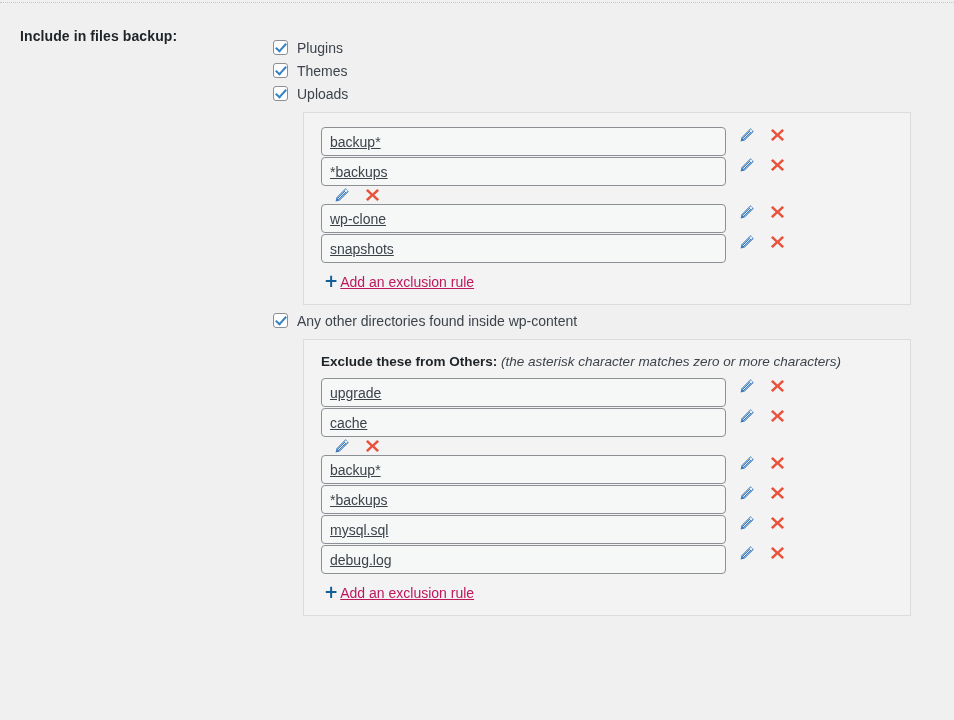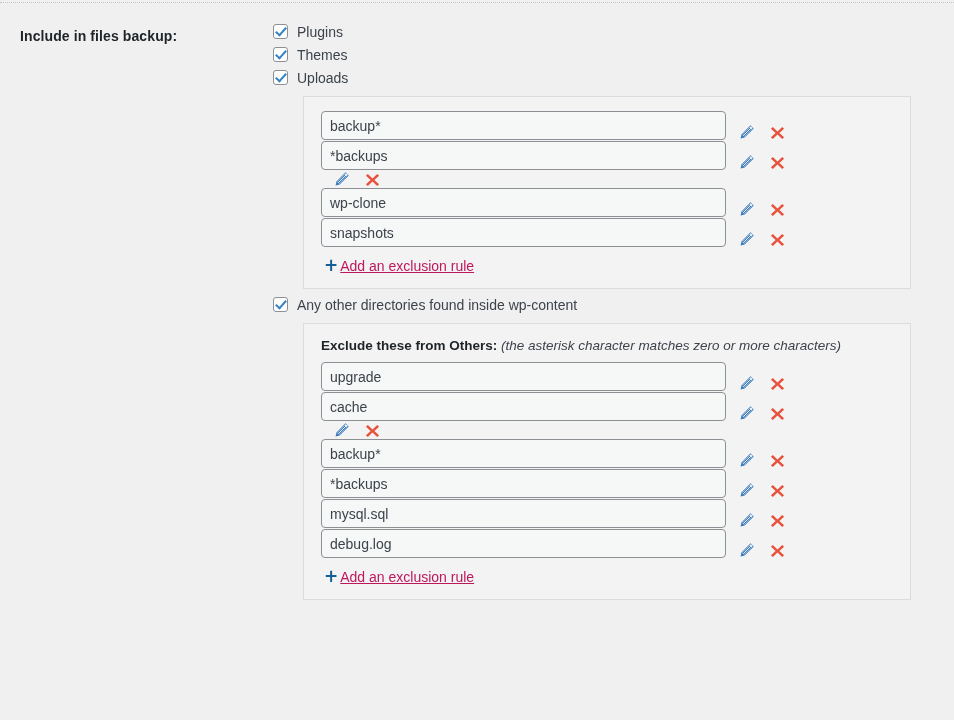--- a/index.html
+++ b/index.html
@@ -34,21 +34,21 @@
     left: 20px;
     top: 28px;
     font-weight: bold;
     font-size: 14px;
     color: #1d2327;
     letter-spacing: 0.1px;
   }
   .content {
     position: absolute;
     left: 265px;
-    top: 20px;
+    top: 36px;
     width: 680px;
   }
   
   .cb-row {
     display: flex;
     align-items: center;
     height: 23px;
     margin: 0 0 0 0;
   }
   .cb {
@@ -99,22 +99,23 @@
     white-space: nowrap;
   }
   .panel-title .hint {
     font-weight: normal;
     font-style: italic;
     color: #3c434a;
     font-size: 13.5px;
   }
   .rule-row {
     display: flex;
-    align-items: flex-end;
+    align-items: flex-start;
     margin-bottom: 1px;
+    text-decoration: underline;
   }
   .rule-input {
     width: 405px;
     height: 29px;
     box-sizing: border-box;
     border: 1px solid #8c8f94;
     border-radius: 4px;
     background: #f6f7f7;
     padding: 0 8px;
     font-family: "Liberation Sans", sans-serif;

